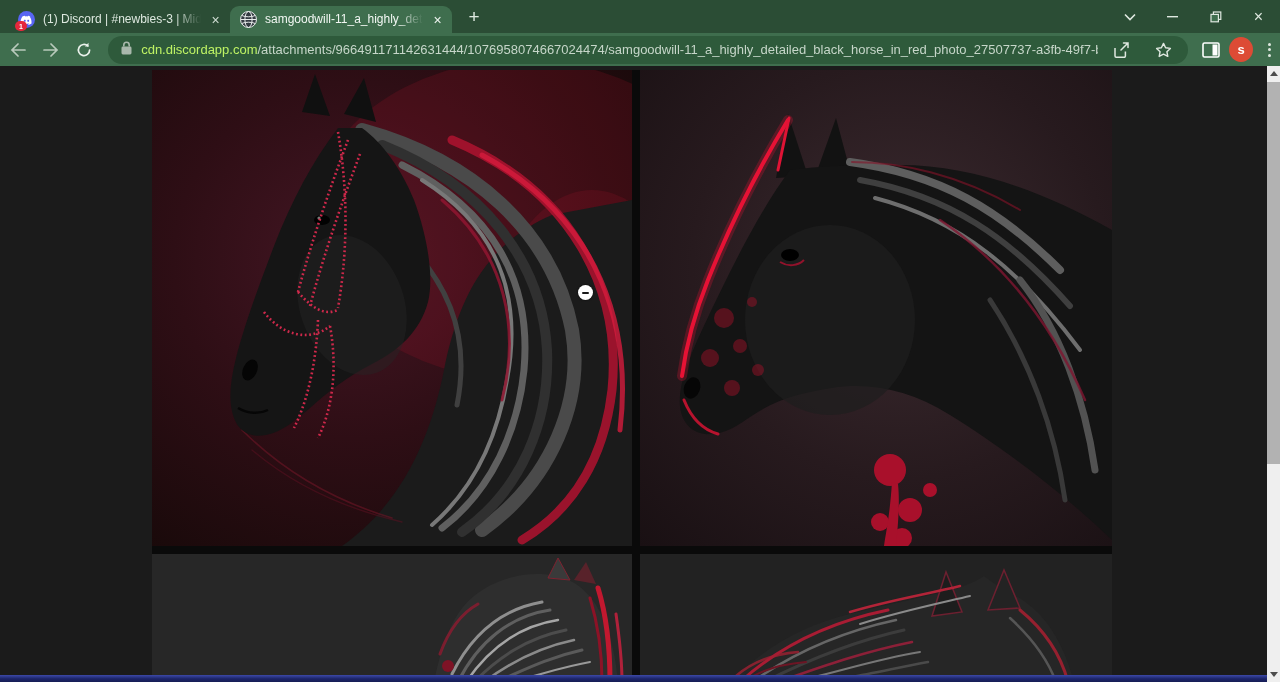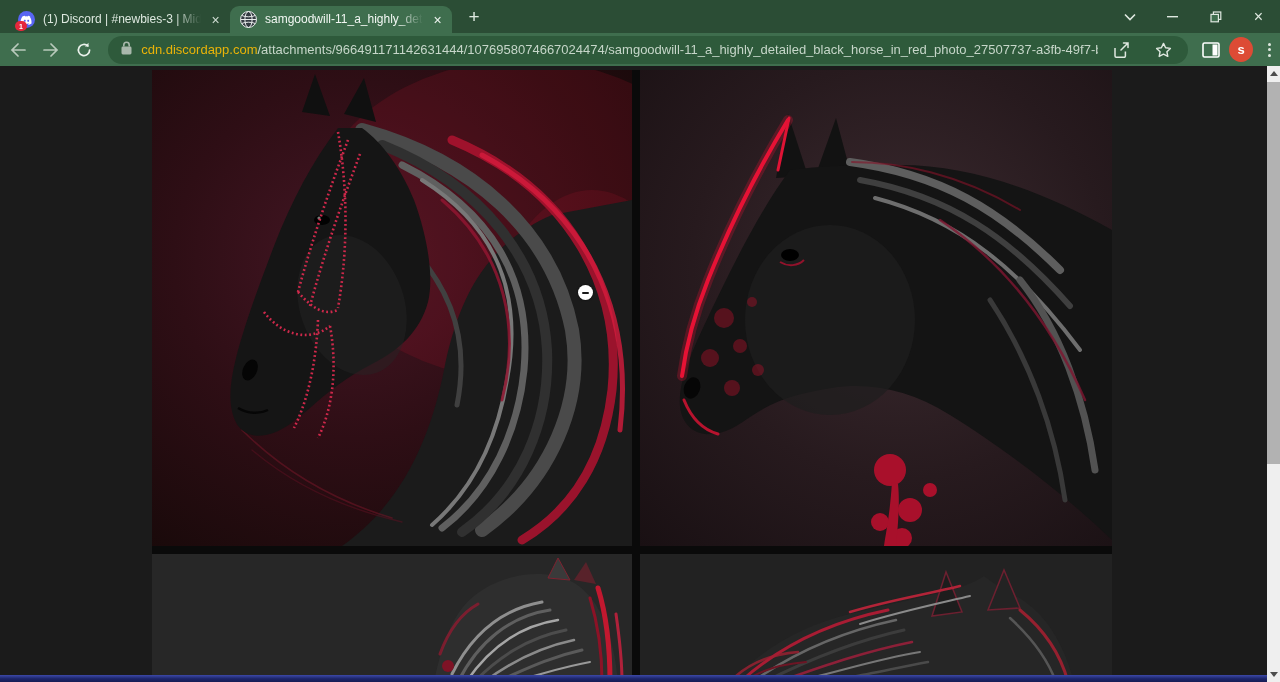--- a/index.html
+++ b/index.html
@@ -31,21 +31,21 @@
   .winbtn{width:43px;height:33px;display:flex;align-items:center;justify-content:center;color:#dfe8e0;}
   .winbtn.close-btn{font-size:16px;}
 
   
   .toolbar{position:absolute;left:0;top:33px;width:1280px;height:33px;background:#3f6e4e;
     display:flex;align-items:center;}
   .navbtn{width:30px;height:28px;display:flex;align-items:center;justify-content:center;margin-left:4px;}
   .omnibox{height:28px;background:#2e5a3b;border-radius:14px;display:flex;align-items:center;
     margin-left:10px;width:1080px;padding:0 12px 0 13px;box-sizing:border-box;}
   .omni-url{font-size:13px;white-space:nowrap;overflow:hidden;flex:1;margin-left:9px;}
-  .omni-domain{color:#eab308;}
+  .omni-domain{color:#bef264;}
   .omni-path{color:#c6d6c9;}
   .omni-actions{display:flex;align-items:center;gap:16px;margin-left:10px;}
   .toolbtn{width:26px;height:26px;display:flex;align-items:center;justify-content:center;}
   .avatar{width:25px;height:25px;border-radius:50%;background:#dd4b35;color:#fff;display:flex;
     align-items:center;justify-content:center;font-size:13px;font-weight:bold;margin:0 6px;}
   .kebab{display:flex;flex-direction:column;gap:2.5px;align-items:center;width:22px;}
   .kebab i{width:3px;height:3px;border-radius:50%;background:#dfe8e0;}
 
   
   .content{position:absolute;left:0;top:66px;width:1280px;height:616px;background:#1b1b1b;overflow:hidden;}

